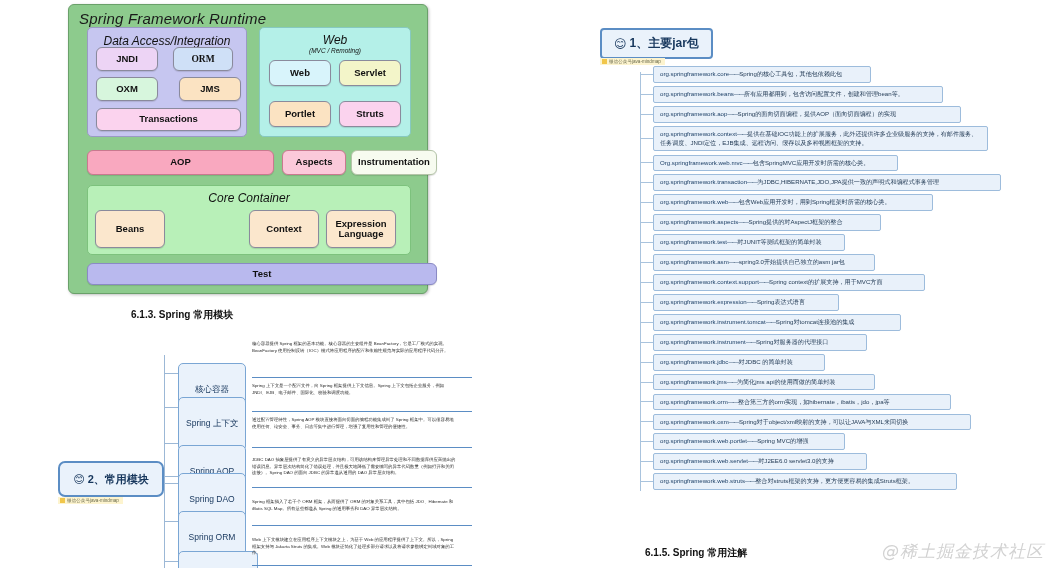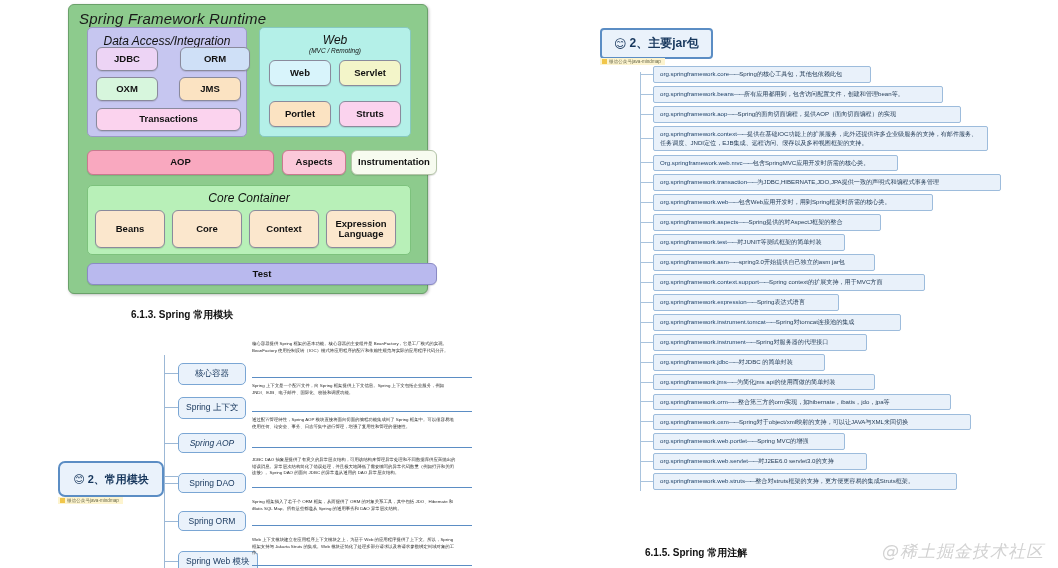--- a/index.html
+++ b/index.html
@@ -45,21 +45,21 @@
 
   .chip{
     position:absolute;border-radius:6px;border:1px solid #8a8a9c;
     box-sizing:border-box;display:flex;align-items:center;justify-content:center;
     text-align:center;font-weight:bold;font-size:9.5px;color:#111;line-height:1.1;
     box-shadow:0 1px 1px rgba(0,0,0,.12);
   }
 
   
   .c-jdbc{left:27px;top:42px;width:62px;height:24px;background:#edd4f5;}
-  .c-orm {left:111px;top:42px;width:70px;height:24px;background:#cfe0f7;}
+  .c-orm {left:104px;top:42px;width:60px;height:24px;background:#cfe0f7;font-family:Liberation Serif, serif;}
   .c-oxm {left:27px;top:72px;width:62px;height:24px;background:#d7f6dd;}
   .c-jms {left:110px;top:72px;width:62px;height:24px;background:#fbe3c2;}
   .c-trans{left:27px;top:103px;width:145px;height:23px;background:#fbd3ee;}
 
   
   .c-web   {left:200px;top:55px;width:62px;height:26px;background:#d8f4fb;}
   .c-servlet{left:270px;top:55px;width:62px;height:26px;background:#f3f5c9;}
   .c-portlet{left:200px;top:96px;width:62px;height:26px;background:#fbe3c2;}
   .c-struts {left:270px;top:96px;width:62px;height:26px;background:#fbd3ee;}
 
@@ -97,21 +97,21 @@
     position:absolute;left:34px;top:164px;
     background:#fdf4cf;border:0;
     font-size:4.6px;color:#6b6b4d;padding:1px 4px 1px 2px;white-space:nowrap;
   }
   .lmap-tag .sq{display:inline-block;width:5px;height:5px;background:#f1c64a;margin-right:2px;vertical-align:-1px;}
 
   .branch{position:absolute;}
   .br-node{
     position:absolute;
     background:#eaf2fb;border:1px solid #7aa6d4;border-radius:5px;
-    font-size:8.5px;color:#16365c;padding:4px 7px;white-space:nowrap;
+    font-size:8.5px;color:#16365c;padding:20px 7px;white-space:nowrap;
     min-width:52px;text-align:center;
   }
   .br-text{
     position:absolute;font-size:4.4px;line-height:1.5;color:#2b2b2b;
     width:205px;text-align:left;
   }
   .br-rule{position:absolute;height:1px;background:#5b8dc4;}
   .lmap-spine{position:absolute;left:140px;top:22px;width:1px;height:230px;background:#9cb8d6;}
   .lmap-stub{position:absolute;height:1px;background:#9cb8d6;width:14px;}
   .lmap-rootstub{position:absolute;left:136px;top:143px;width:18px;height:1px;background:#9cb8d6;}
@@ -157,21 +157,21 @@
 <div class="page">
 
   <div class="left-col">
 
     <div class="sfr">
       <div class="sfr-title">Spring Framework Runtime</div>
 
       <div class="grp grp-dai">
         <div class="grp-h" style="top:6px">Data Access/Integration</div>
       </div>
-      <div class="chip c-jdbc">JDBC</div>
+      <div class="chip c-jdbc">JNDI</div>
       <div class="chip c-orm">ORM</div>
       <div class="chip c-oxm">OXM</div>
       <div class="chip c-jms">JMS</div>
       <div class="chip c-trans">Transactions</div>
 
       <div class="grp grp-web">
         <div class="grp-h" style="top:5px">Web</div>
         <div class="grp-sub" style="top:19px">(MVC / Remoting)</div>
       </div>
       <div class="chip c-web">Web</div>
@@ -180,21 +180,20 @@
       <div class="chip c-struts">Struts</div>
 
       <div class="chip c-aop">AOP</div>
       <div class="chip c-aspects">Aspects</div>
       <div class="chip c-instr">Instrumentation</div>
 
       <div class="grp grp-core">
         <div class="grp-h" style="top:5px">Core Container</div>
       </div>
       <div class="chip c-beans">Beans</div>
-      <div class="chip c-core">Core</div>
       <div class="chip c-context">Context</div>
       <div class="chip c-expr">Expression Language</div>
 
       <div class="chip c-test">Test</div>
     </div>
 
     <div class="cap cap-613">6.1.3. Spring 常用模块</div>
 
     <div class="lmap">
       <div class="lmap-spine"></div>
@@ -217,21 +216,21 @@
 
       <div class="branch">
         <div class="lmap-stub" style="left:140px;top:74px;"></div>
         <div class="br-node" style="left:154px;top:64px;"><span>Spring 上下文</span></div>
         <div class="br-text" style="left:228px;top:50px;">Spring 上下文是一个配置文件，向 Spring 框架提供上下文信息。Spring 上下文包括企业服务，例如 JNDI、EJB、电子邮件、国际化、校验和调度功能。</div>
         <div class="br-rule" style="left:228px;top:78px;width:220px;"></div>
       </div>
 
       <div class="branch">
         <div class="lmap-stub" style="left:140px;top:110px;"></div>
-        <div class="br-node" style="left:154px;top:100px;font-style:italic;">Spring AOP</div>
+        <div class="br-node" style="left:154px;top:112px;">Spring AOP</div>
         <div class="br-text" style="left:228px;top:84px;">通过配置管理特性，Spring AOP 模块直接将面向切面的编程功能集成到了 Spring 框架中。可以很容易地使用任何、论安全、事务、日志等集中进行管理，增强了复用性和管理的便捷性。</div>
         <div class="br-rule" style="left:228px;top:114px;width:220px;"></div>
       </div>
 
       <div class="branch">
         <div class="lmap-stub" style="left:140px;top:150px;"></div>
         <div class="br-node" style="left:154px;top:140px;">Spring DAO</div>
         <div class="br-text" style="left:228px;top:124px;">JDBC DAO 抽象层提供了有意义的异常层次结构，可用该结构来管理异常处理和不同数据库供应商抛出的错误消息。异常层次结构简化了错误处理，并且极大地降低了需要编写的异常代码数量（例如打开和关闭连接）。Spring DAO 的面向 JDBC 的异常遵从通用的 DAO 异常层次结构。</div>
         <div class="br-rule" style="left:228px;top:154px;width:220px;"></div>
       </div>
@@ -248,21 +247,21 @@
         <div class="br-node" style="left:154px;top:218px;">Spring Web 模块</div>
         <div class="br-text" style="left:228px;top:204px;">Web 上下文模块建立在应用程序上下文模块之上，为基于 Web 的应用程序提供了上下文。所以，Spring 框架支持与 Jakarta Struts 的集成。Web 模块还简化了处理多部分请求以及将请求参数绑定到域对象的工作。</div>
         <div class="br-rule" style="left:228px;top:232px;width:220px;"></div>
       </div>
     </div>
   </div>
 
   <div class="right-col">
     <div class="rmap-head">
       <span>😊</span>
-      <span>2、主要jar包</span>
+      <span>1、主要jar包</span>
     </div>
     <div class="rmap-tag">
       <span class="sq"></span><span>微信公众号java-mindmap</span>
     </div>
 
     <div class="rmap-spine" id="jar-spine" style="height: 419px;"></div>
     <div class="jar-list" id="jar-list">
         <div class="jar-row">
           <div class="jar-stub"></div>
           <div class="jar-box" style="width: 218px;"><span class="nm">org.springframework.core</span><span class="dash">——</span><span class="ds">Spring的核心工具包，其他包依赖此包</span></div>

